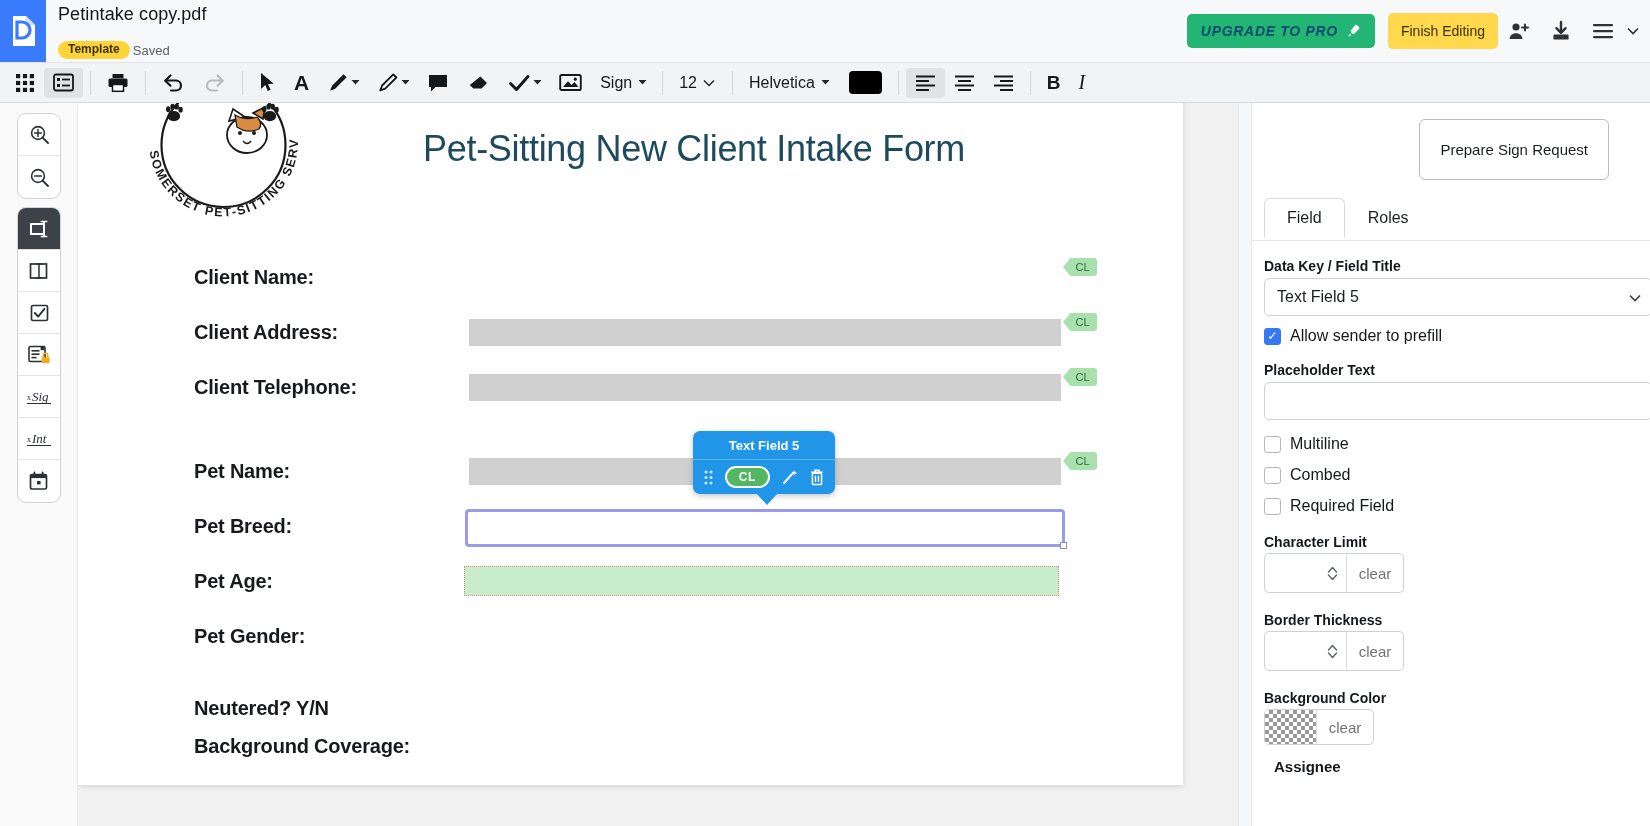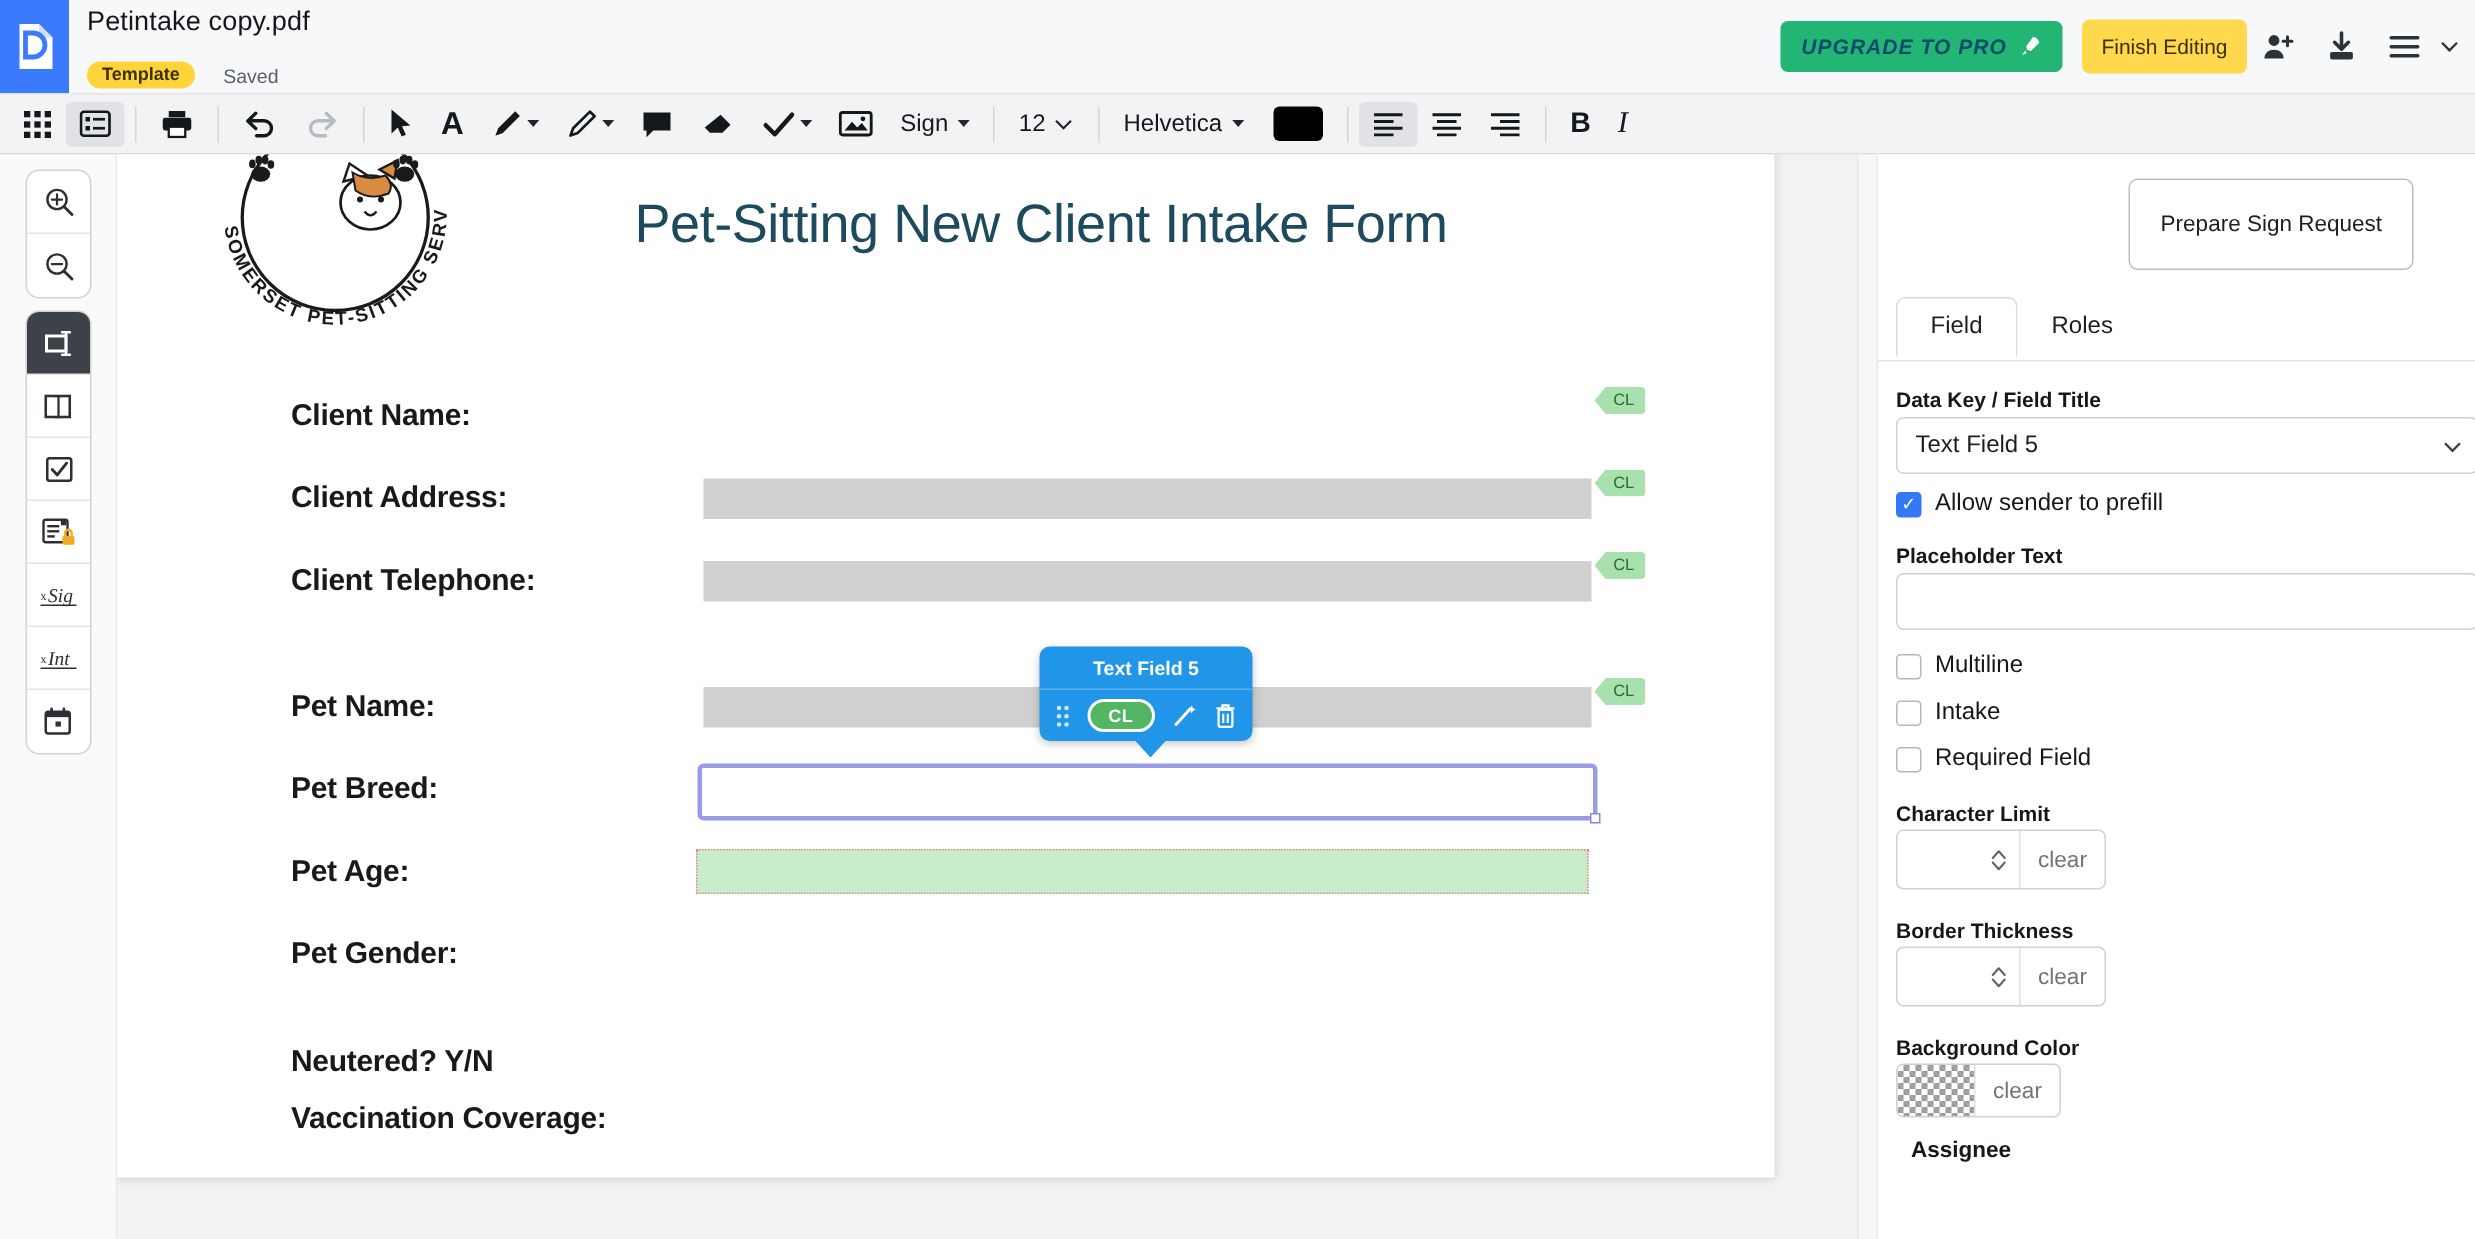--- a/index.html
+++ b/index.html
@@ -17,21 +17,21 @@
     background: #f7f8fa;
     display: flex; align-items: center;
   }
   .logo-tile {
     width: 46px; height: 62px; background: #3a7bfd;
     display: flex; align-items: center; justify-content: center;
     flex: 0 0 46px;
   }
   .doc-title-wrap { margin-left: 12px; flex: 0 0 auto; }
   .doc-title { font-size: 18px; color: #15171a; line-height: 22px; letter-spacing: .1px; }
-  .doc-sub { display: flex; align-items: center; gap: 19px; margin-top: 16px; text-align: right; }
+  .doc-sub { display: flex; align-items: center; gap: 3px; margin-top: 16px; text-align: right; }
   .badge-template {
     background: #ffd43b; color: #3f3000; font-size: 12px; font-weight: bold;
     border-radius: 10px; padding: 2px 10px 3px; line-height: 13px;
   }
   .saved-txt { font-size: 13px; color: #5b6066; }
   .header-right {
     margin-left: auto; display: flex; align-items: center; gap: 0; padding-right: 8px; height: 62px;
   }
   .btn-upgrade {
     background: #22b573; color: #0c4a6e; font-size: 14px; font-weight: bold;
@@ -561,21 +561,21 @@
       <div class="doc-title-main">Pet-Sitting New Client Intake Form</div>
 
       <div class="form-label" style="left:116px; top:171px;">Client Name:</div>
       <div class="form-label" style="left:116px; top:226px;">Client Address:</div>
       <div class="form-label" style="left:116px; top:281px;">Client Telephone:</div>
       <div class="form-label" style="left:116px; top:365px;">Pet Name:</div>
       <div class="form-label" style="left:116px; top:420px;">Pet Breed:</div>
       <div class="form-label" style="left:116px; top:475px;">Pet Age:</div>
       <div class="form-label" style="left:116px; top:530px;">Pet Gender:</div>
       <div class="form-label" style="left:116px; top:602px;">Neutered? Y/N</div>
-      <div class="form-label" style="left:116px; top:640px;">Vaccination Coverage:</div>
+      <div class="form-label" style="left:116px; top:640px;">Background Coverage:</div>
 
       <div class="field-cl" style="left:985px; top:163px;">CL</div>
 
       <div class="field-gray" style="left:391px; top:224px; width:592px;"></div>
       <div class="field-cl" style="left:985px; top:218px;">CL</div>
 
       <div class="field-gray" style="left:391px; top:279px; width:592px;"></div>
       <div class="field-cl" style="left:985px; top:273px;">CL</div>
 
       <div class="field-gray" style="left:391px; top:363px; width:592px;"></div>
@@ -651,21 +651,21 @@
       <div class="inp" style="left:12px; top:279px; width:388px;">
         <span></span>
       </div>
 
       <div class="chk-row" style="left:12px; top:332px;">
         <span class="chk"></span>
         <span class="chk-lbl">Multiline</span>
       </div>
       <div class="chk-row" style="left:12px; top:363px;">
         <span class="chk"></span>
-        <span class="chk-lbl">Intake</span>
+        <span class="chk-lbl">Combed</span>
       </div>
       <div class="chk-row" style="left:12px; top:394px;">
         <span class="chk"></span>
         <span class="chk-lbl">Required Field</span>
       </div>
 
       <div class="lbl" style="left:12px; top:431px;">Character Limit</div>
       <div class="stepper-wrap" style="left:12px; top:450px;">
         <div class="stepper-field">
           <span></span>

